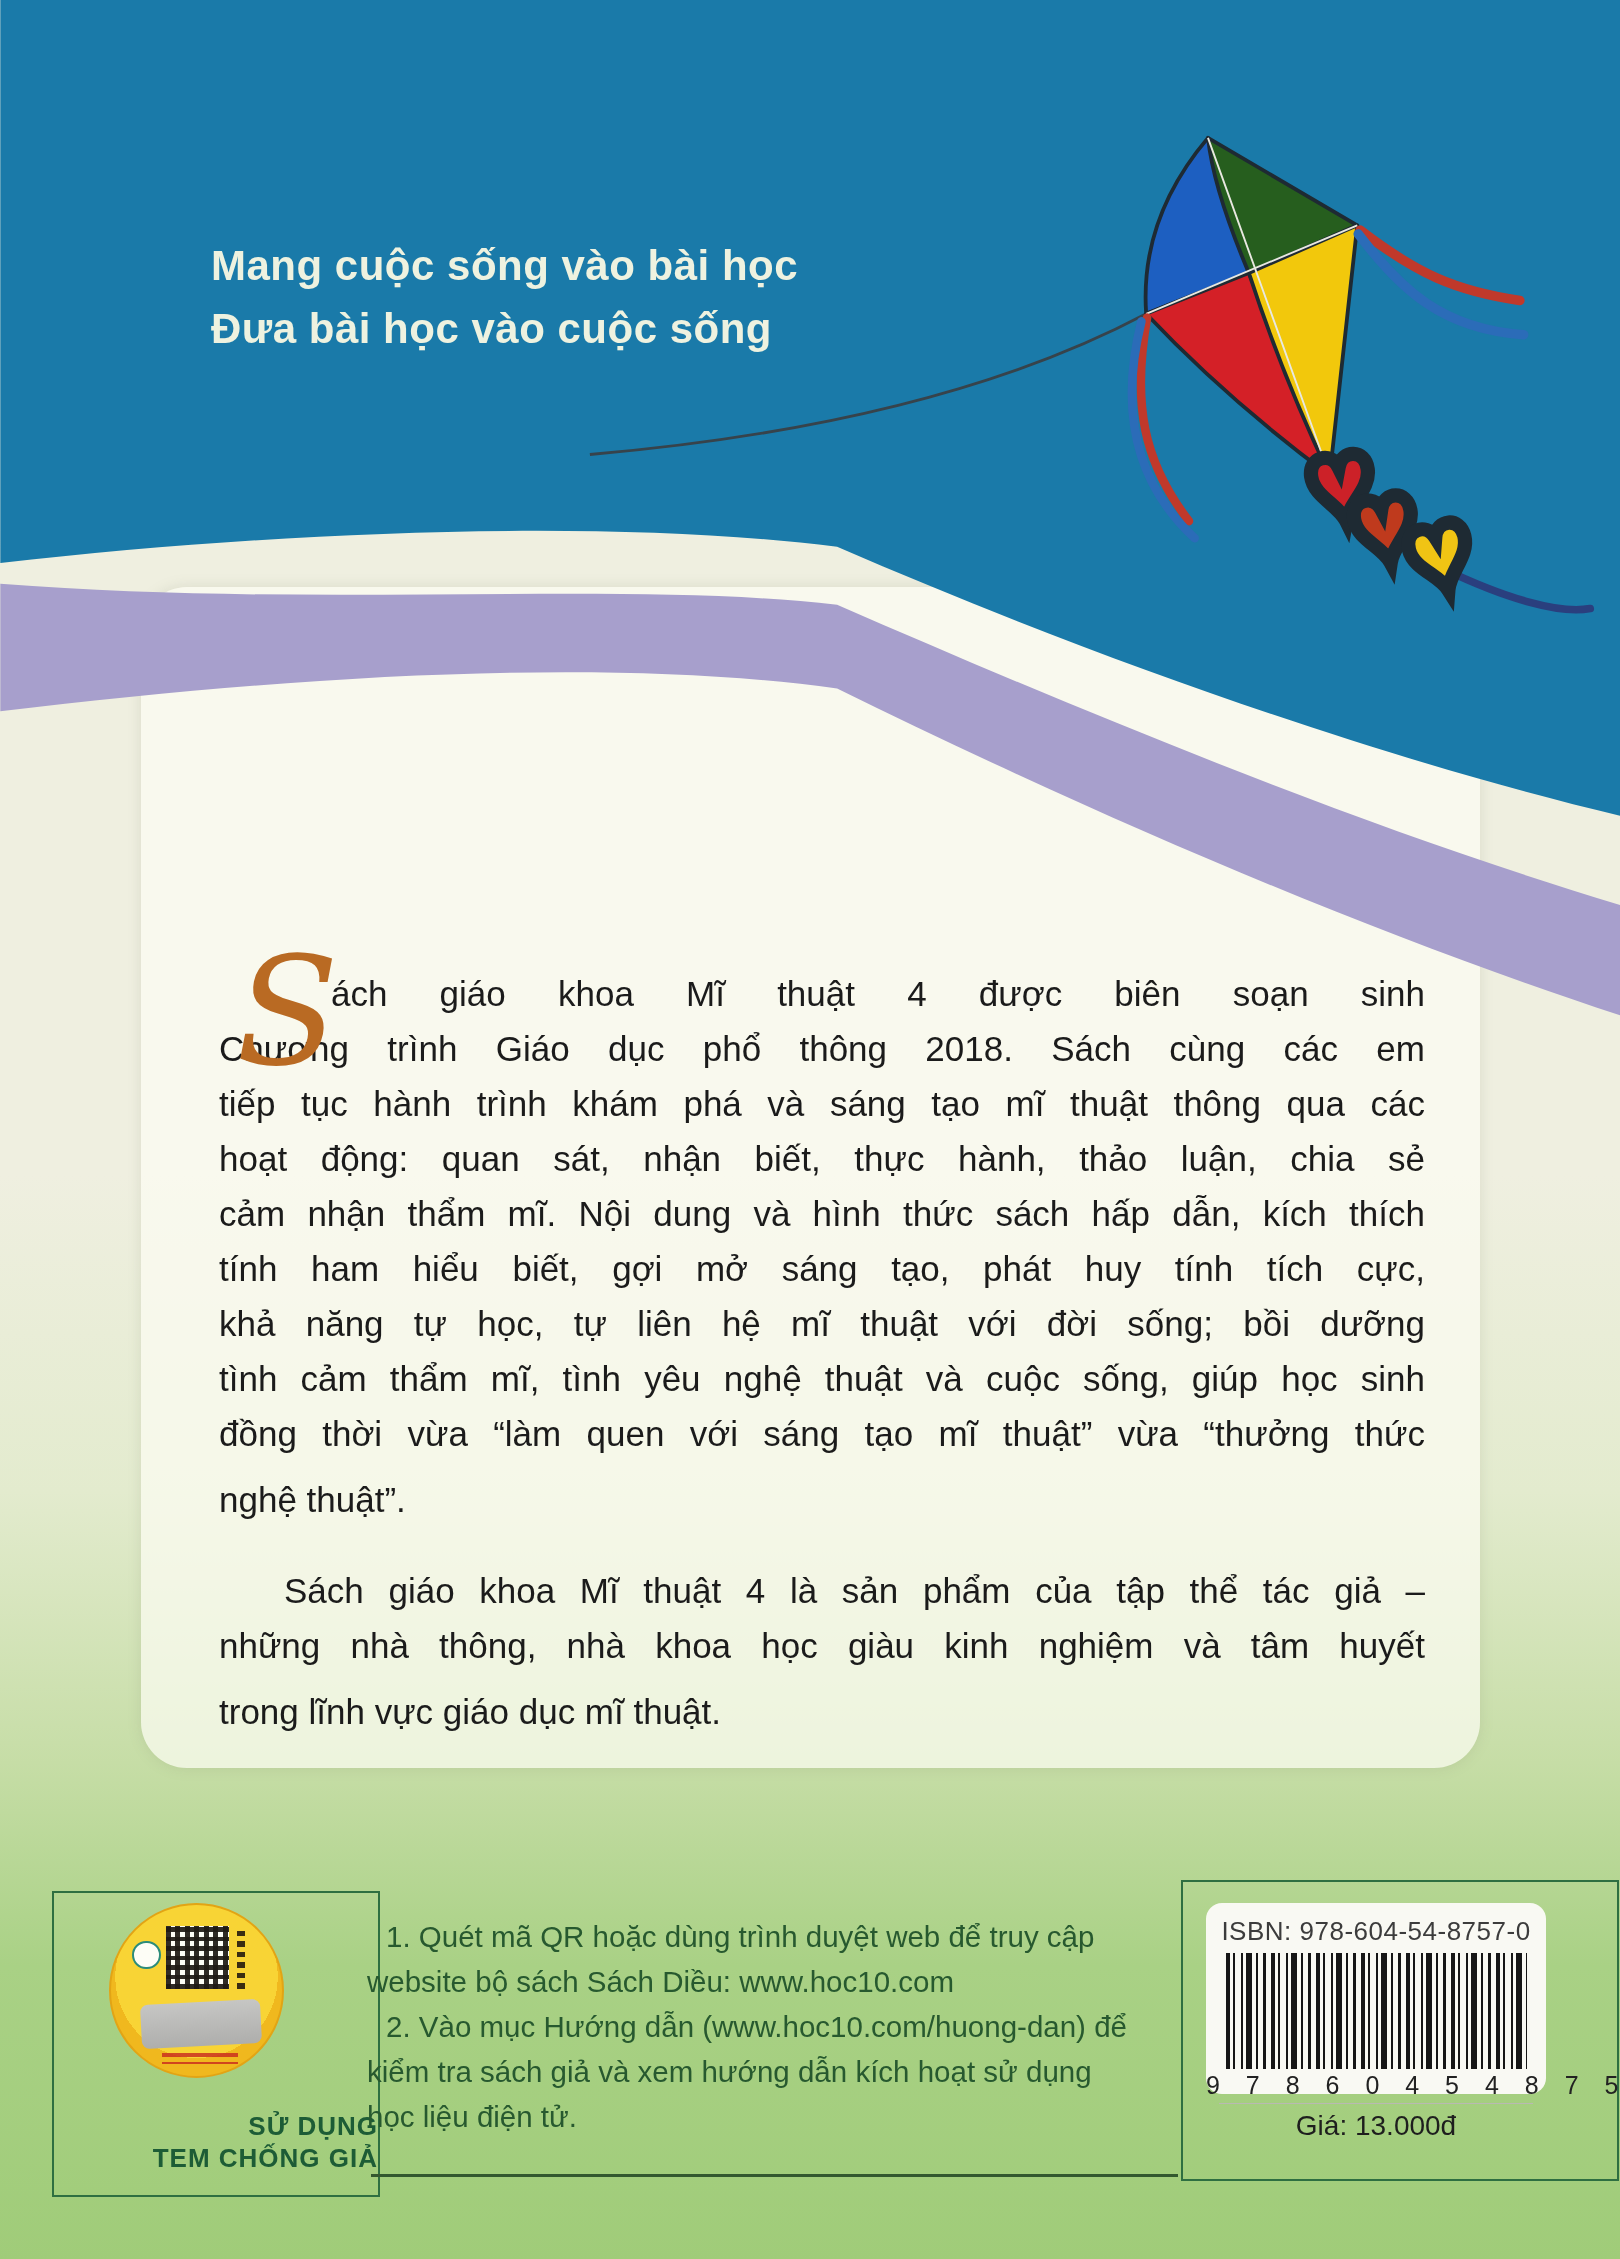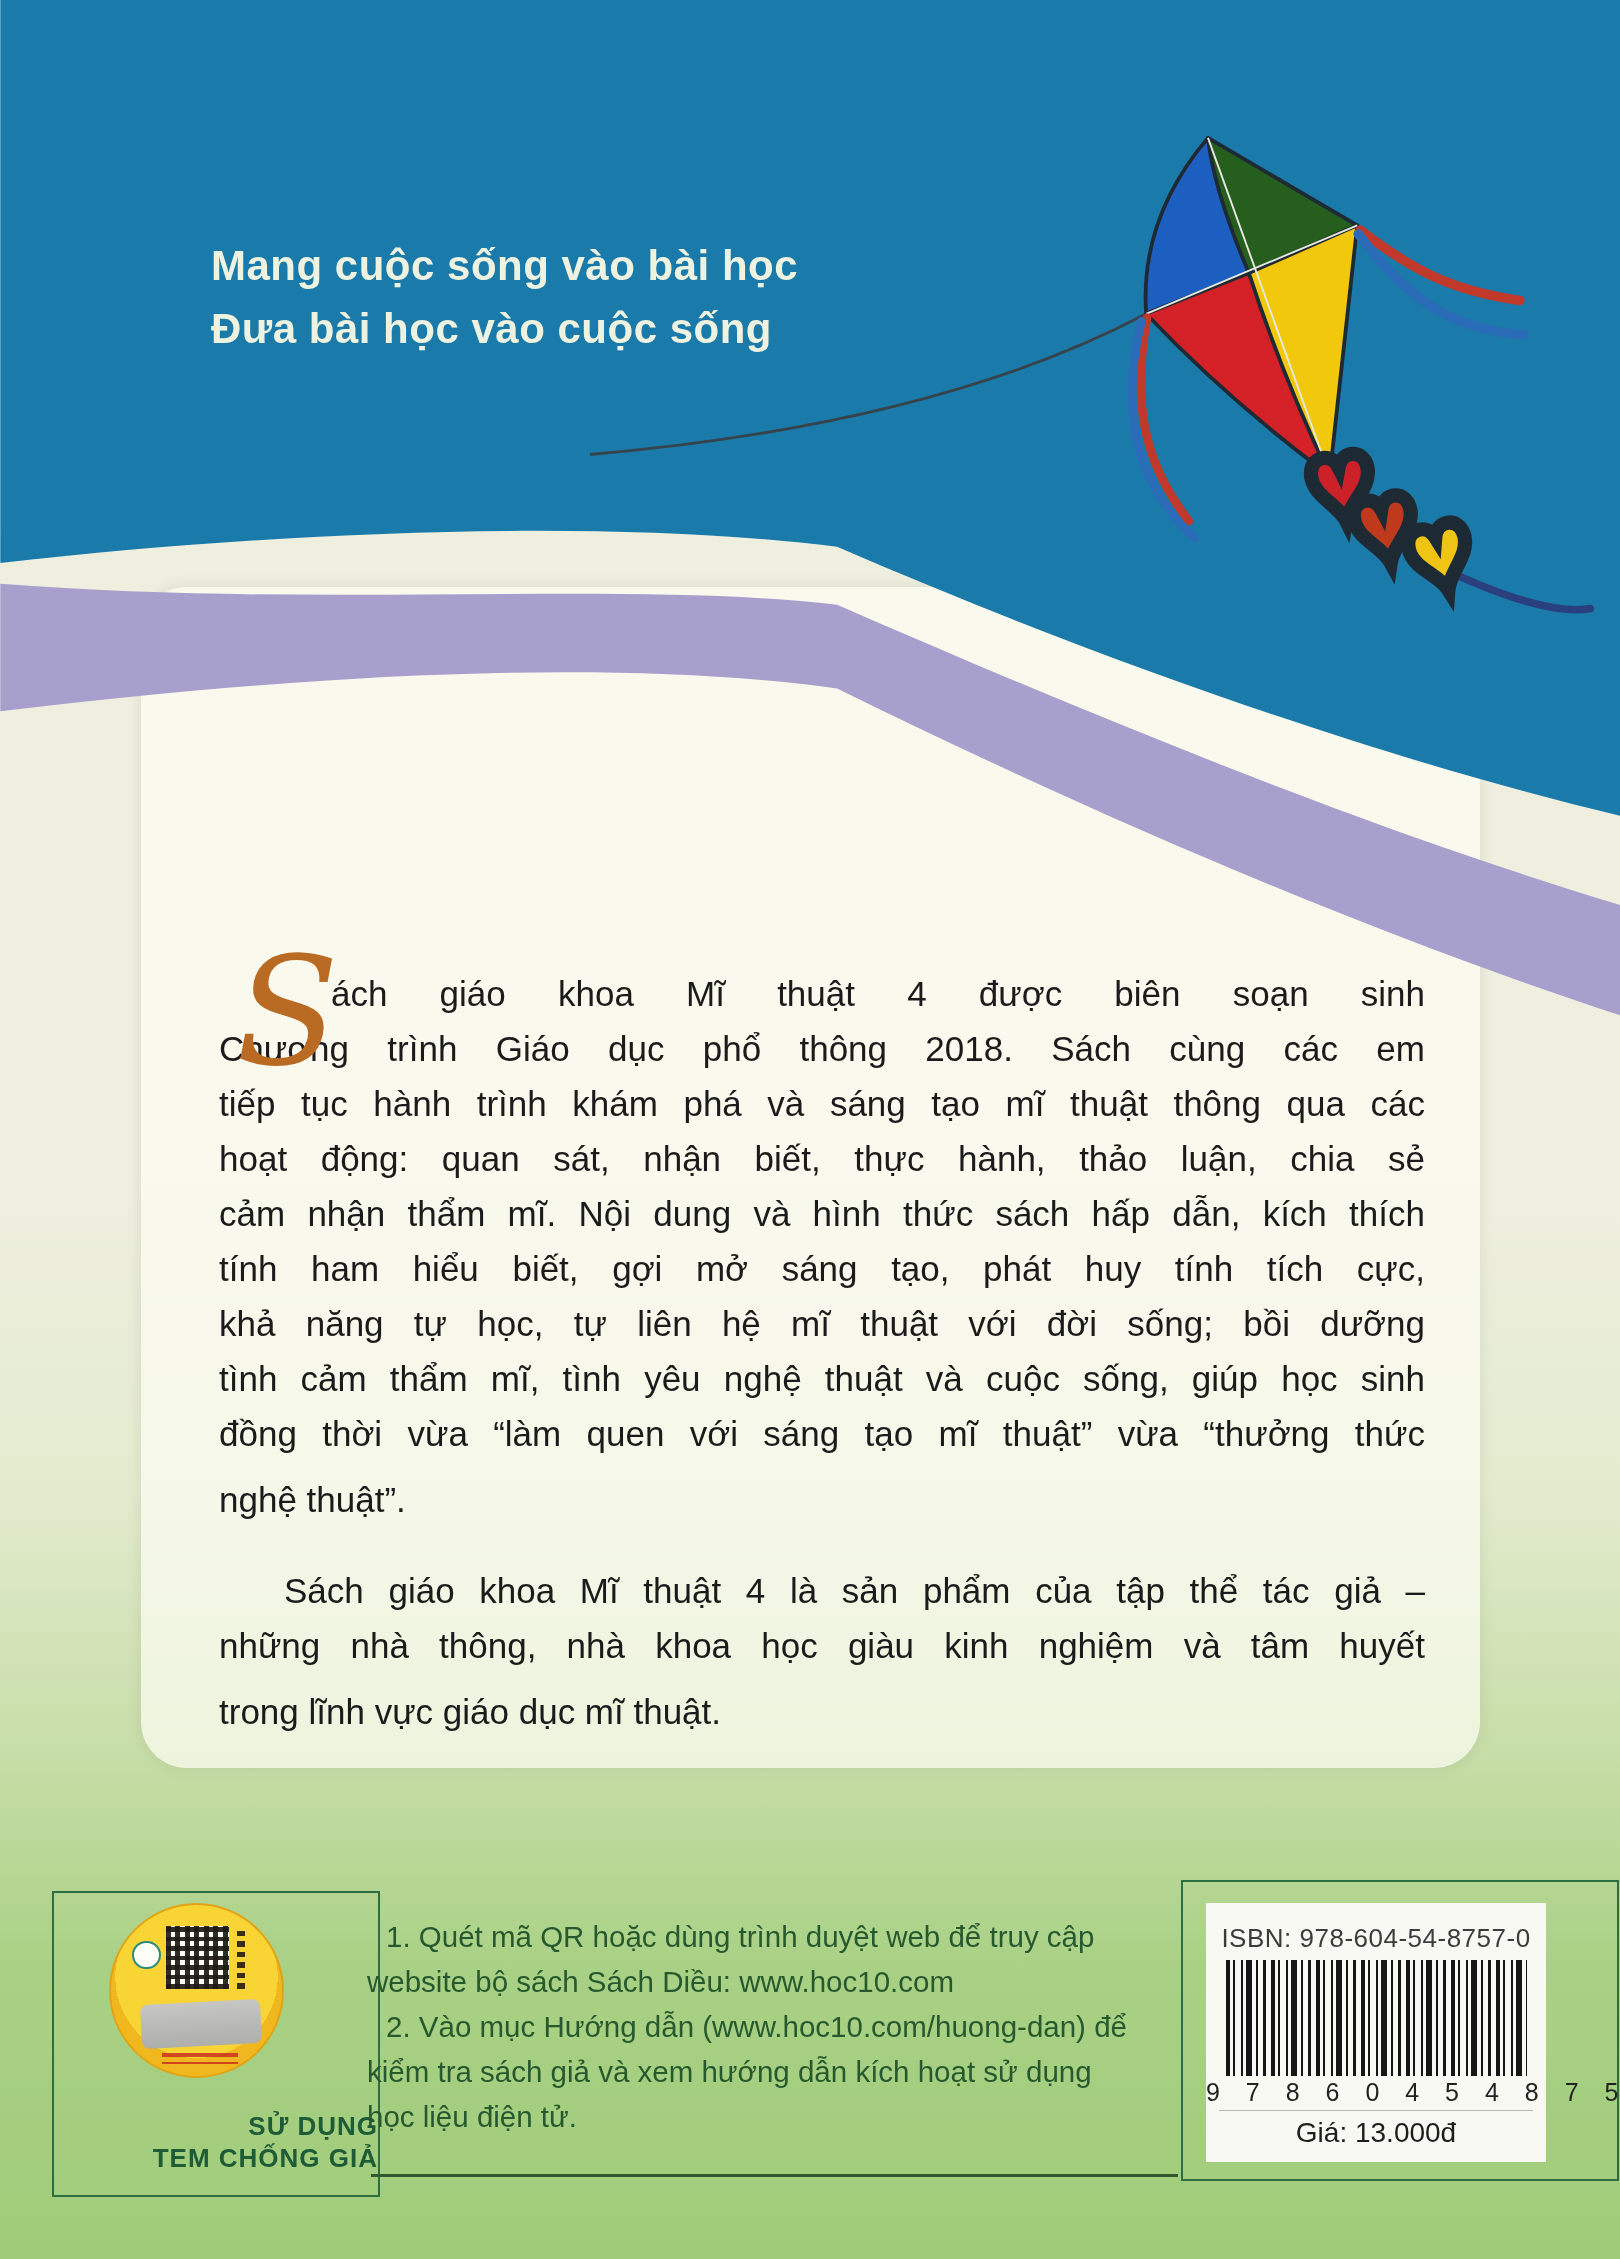--- a/index.html
+++ b/index.html
@@ -90,23 +90,23 @@
   .instructions .iline.num{padding-left:19px;}
   .footer-rule{
     position:absolute;left:371px;top:2174px;width:807px;height:2.9px;
     background:#33582f;
   }
   .isbn-box{
     position:absolute;left:1181px;top:1880px;width:438px;height:301px;
     border:2.9px solid #2e6f41;box-sizing:border-box;
   }
   .isbn-label{
-    position:absolute;left:23px;top:21px;width:340px;height:259px;
-    background:#f9f9f3;border-radius:0;text-align:center;
-    box-sizing:border-box;padding-top:20px;
+    position:absolute;left:23px;top:21px;width:340px;height:191px;
+    background:#f9f9f3;border-radius:16px;text-align:center;
+    box-sizing:border-box;padding-top:13px;
   }
   .isbn-text{font-size:26px;color:#3c3c3c;letter-spacing:0.5px;}
   .barcode{
     margin:5.7px auto 0 auto;width:301px;height:116px;
     background:repeating-linear-gradient(90deg,
       #161616 0 3.8px, transparent 3.8px 6.7px,
       #161616 6.7px 8.6px, transparent 8.6px 15px,
       #161616 15px 17px, transparent 17px 20px,
       #161616 20px 26px, transparent 26px 30px,
       #161616 30px 32px, transparent 32px 37px,

